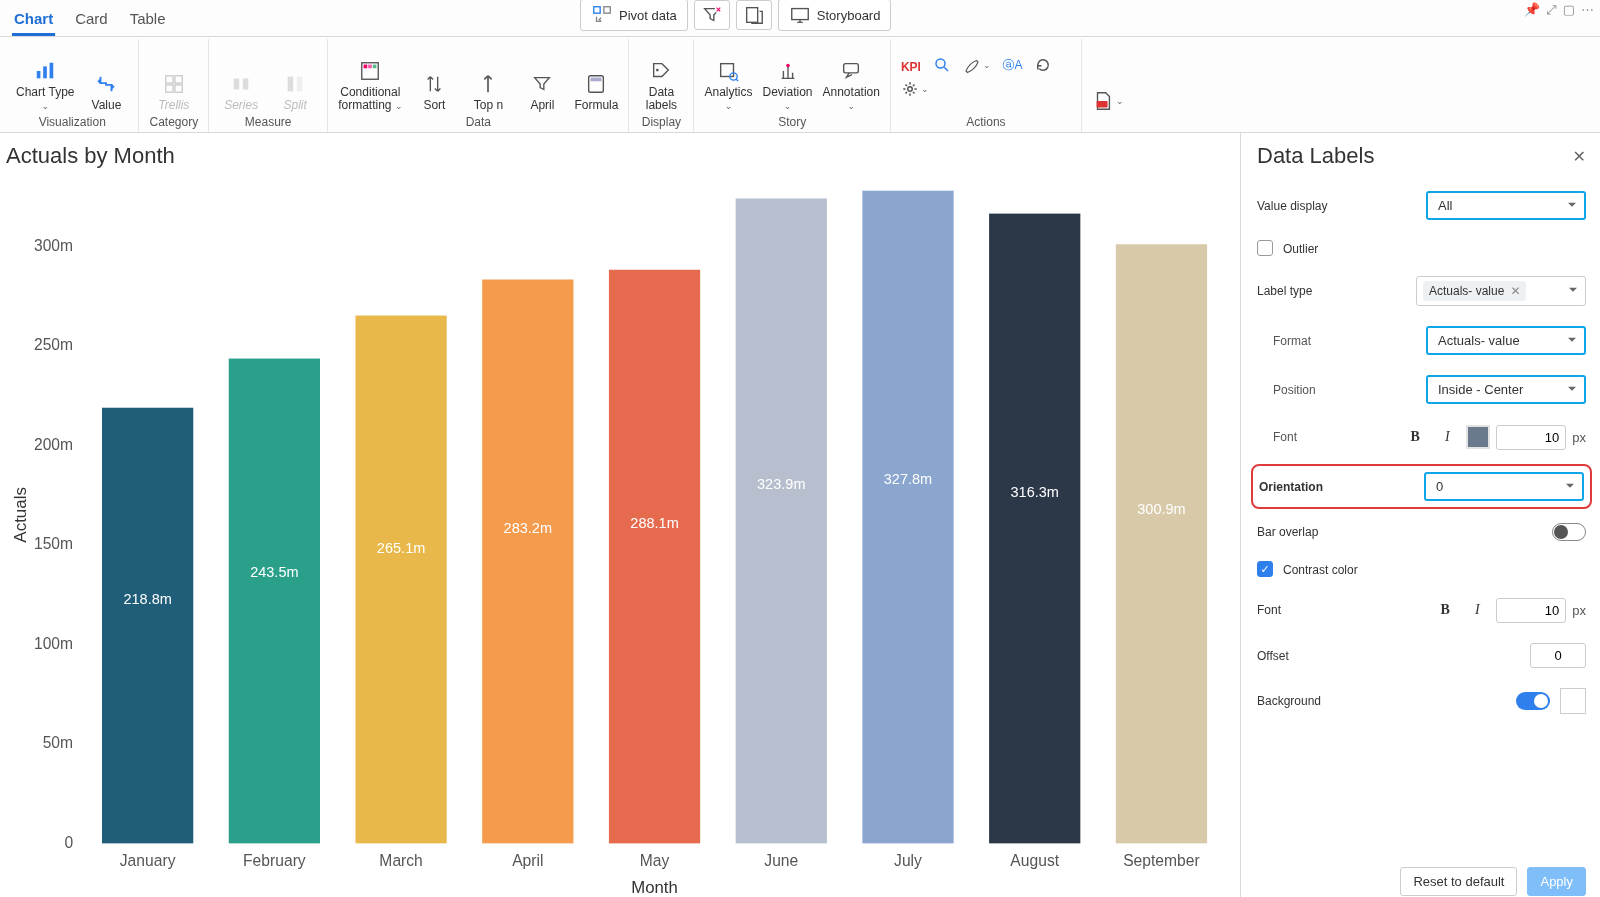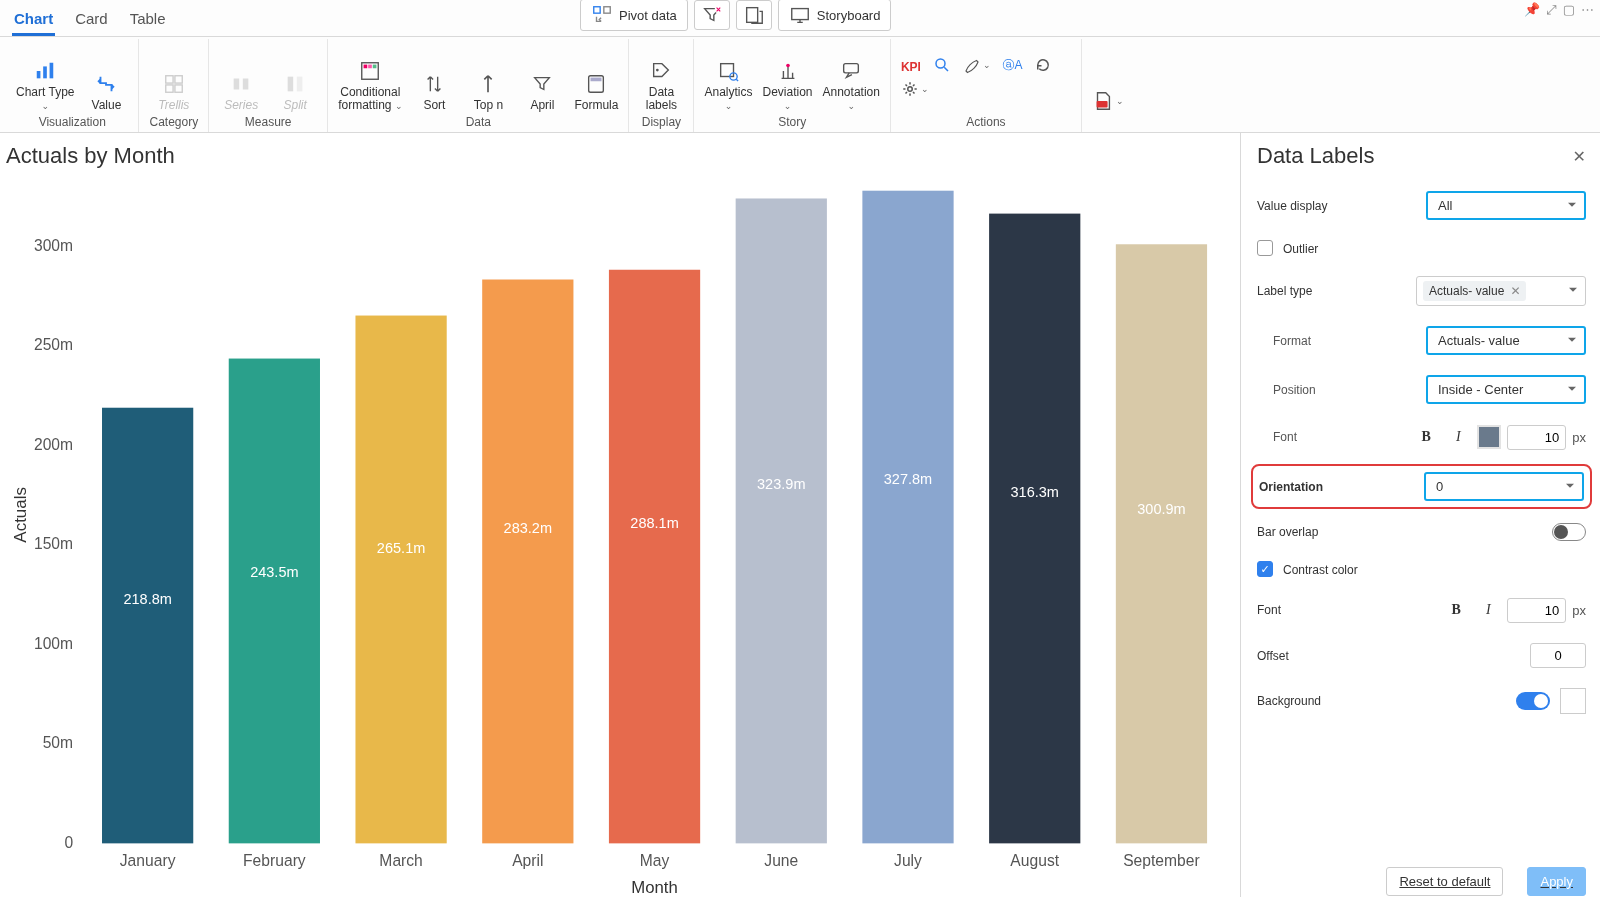--- a/index.html
+++ b/index.html
@@ -69,26 +69,26 @@
   .switch .knob{width:14px;height:14px;background:#fff;border-radius:50%;position:absolute;top:2px;left:2px;transition:left .1s;}
   .switch.on{background:#2f80ed;}
   .switch.on .knob{left:18px;}
   .switch.off-dark{background:#fff;border:1px solid #888;}
   .switch.off-dark .knob{background:#555;top:1px;left:1px;}
   .font-row{display:flex;align-items:center;gap:6px;}
   .fbtn{width:26px;height:26px;border:1px solid transparent;display:flex;align-items:center;justify-content:center;font-family:"Times New Roman",serif;font-size:14px;cursor:pointer;border-radius:2px;}
   .fbtn.bold{font-weight:700;}
   .fbtn.italic{font-style:italic;}
   .color-swatch{width:24px;height:24px;background:#6a7a8c;border:2px solid #e3e3e3;cursor:pointer;}
-  .num-input{border:1px solid #ccc;border-radius:3px;padding:4px 6px;width:59px;text-align:right;font-size:13px;}
+  .num-input{border:1px solid #ccc;border-radius:3px;padding:4px 6px;width:70px;text-align:right;font-size:13px;}
   .px-label{font-size:13px;color:#555;}
   .num-sm{border:1px solid #ccc;border-radius:3px;padding:4px 6px;width:56px;text-align:center;font-size:13px;}
 
   .highlight-row{border:2px solid #e03b3b;border-radius:8px;padding:6px 6px;margin:4px -6px;}
-  .panel-footer{margin-top:auto;display:flex;justify-content:flex-end;gap:24px;padding-top:8px;text-decoration:underline;}
+  .panel-footer{margin-top:auto;display:flex;justify-content:flex-end;gap:10px;padding-top:8px;}
   .btn{border:1px solid #ccc;background:#fff;padding:6px 12px;border-radius:3px;font-size:13px;cursor:pointer;}
   .btn.primary{background:#7fbef8;border-color:#7fbef8;color:#fff;}
 </style>
 </head>
 <body>
 
 <div class="tab-bar">
   <div class="tab active">Chart</div>
   <div class="tab">Card</div>
   <div class="tab">Table</div>

